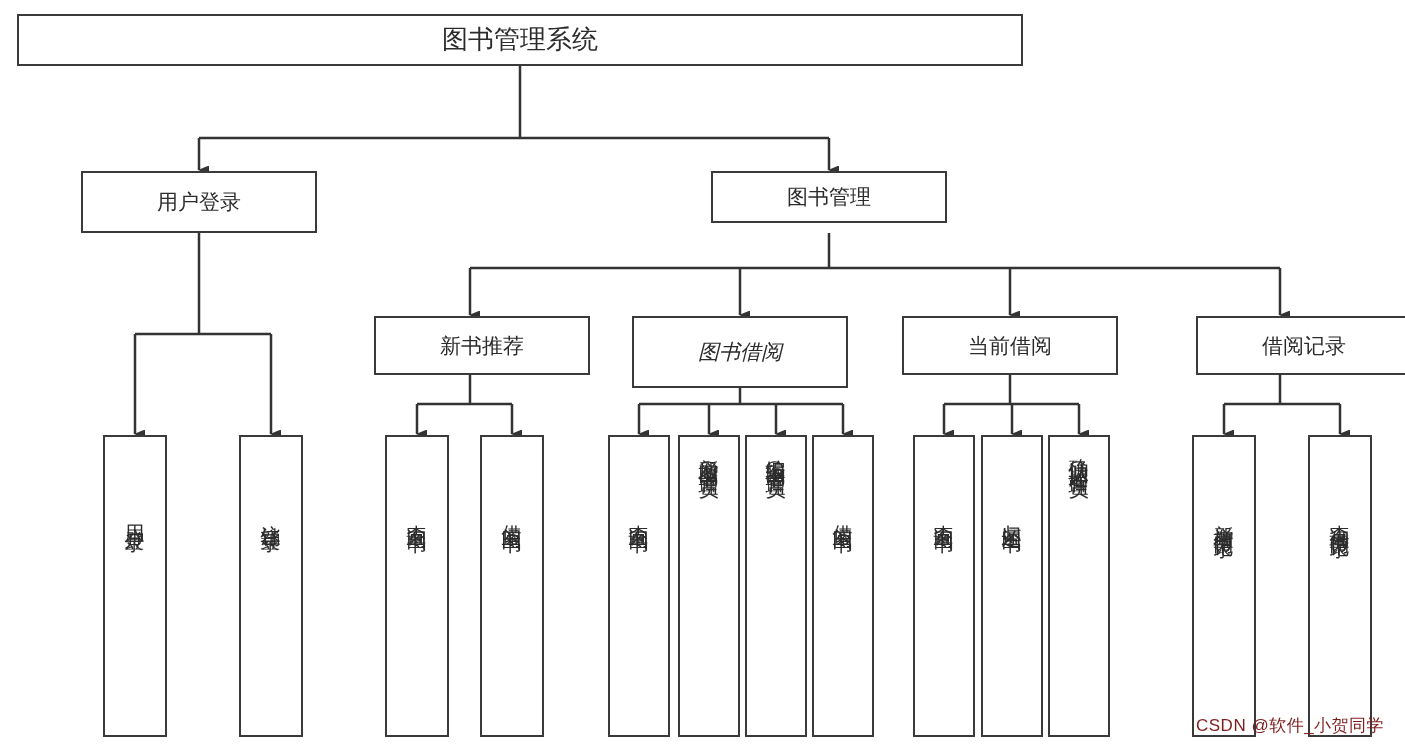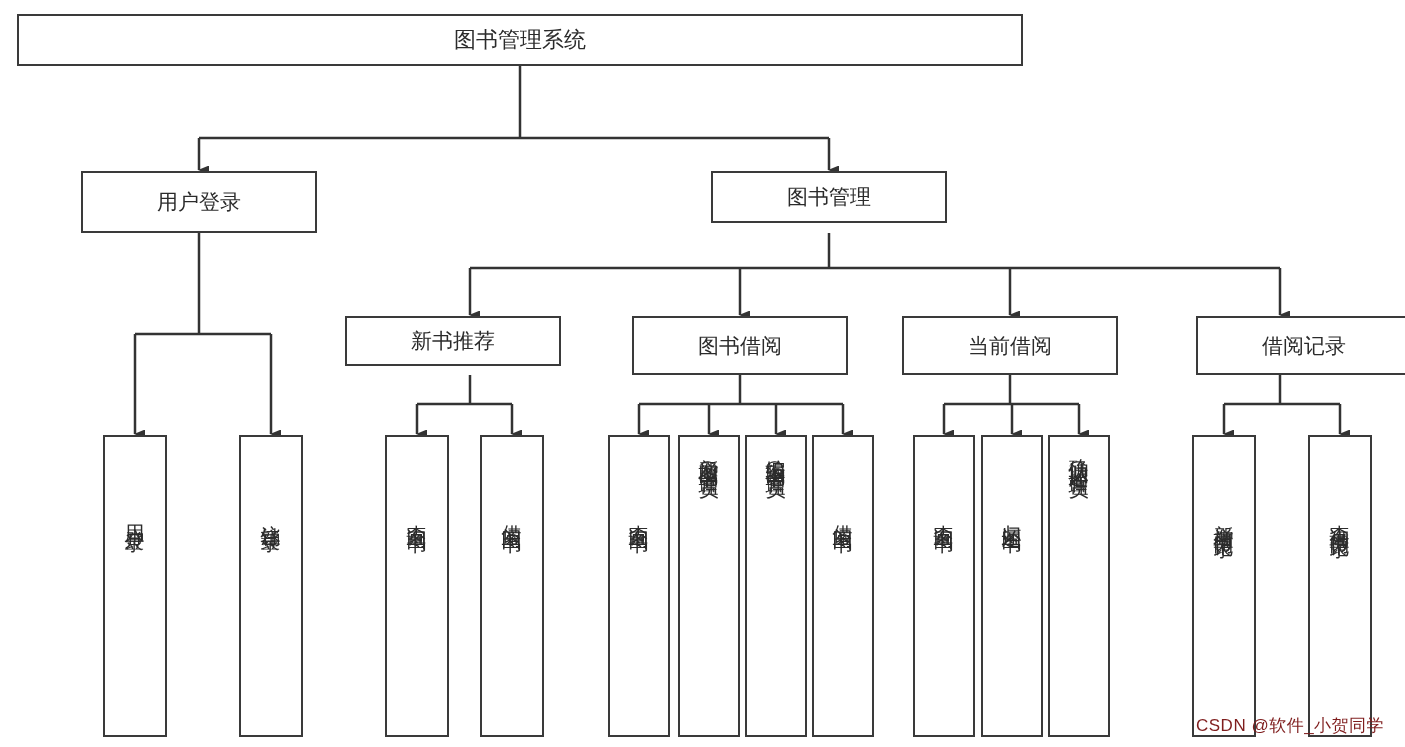--- a/index.html
+++ b/index.html
@@ -42,21 +42,21 @@
     color: #2b2b2b;
     text-align: center;
     line-height: 1.12;
     white-space: nowrap;
   }
   .node.horizontal .node-label {
     font-size: 21px;
     writing-mode: horizontal-tb;
   }
   .node.root .node-label {
-    font-size: 22px;
+    font-size: 26px;
   }
   .node.vertical {
     align-items: flex-start;
     justify-content: center;
     padding-top: 0;
   }
   .node.vertical .node-label {
     writing-mode: vertical-rl;
     text-orientation: upright;
     font-size: 20px;
@@ -128,24 +128,24 @@
   <div id="node-layer">
       <div class="node horizontal root" style="left: 17px; top: 14px; width: 1006px; height: 52px;">
         <span class="node-label">图书管理系统</span>
       </div>
       <div class="node horizontal" style="left: 81px; top: 171px; width: 236px; height: 62px;">
         <span class="node-label">用户登录</span>
       </div>
       <div class="node horizontal" style="left: 711px; top: 171px; width: 236px; height: 52px;">
         <span class="node-label">图书管理</span>
       </div>
-      <div class="node horizontal" style="left: 345px; top: 316px; width: 216px; height: 50px;">
+      <div class="node horizontal" style="left: 374px; top: 316px; width: 216px; height: 59px;">
         <span class="node-label">新书推荐</span>
       </div>
-      <div class="node horizontal" style="left: 632px; top: 316px; width: 216px; height: 59px;">
+      <div class="node horizontal" style="left: 632px; top: 316px; width: 216px; height: 72px; font-style: italic;">
         <span class="node-label">图书借阅</span>
       </div>
       <div class="node horizontal" style="left: 902px; top: 316px; width: 216px; height: 59px;">
         <span class="node-label">当前借阅</span>
       </div>
       <div class="node horizontal" style="left: 1196px; top: 316px; width: 216px; height: 59px;">
         <span class="node-label">借阅记录</span>
       </div>
       <div class="node vertical align-mid" style="left: 103px; top: 435px; width: 64px; height: 302px;">
         <span class="node-label">用户登录</span>

